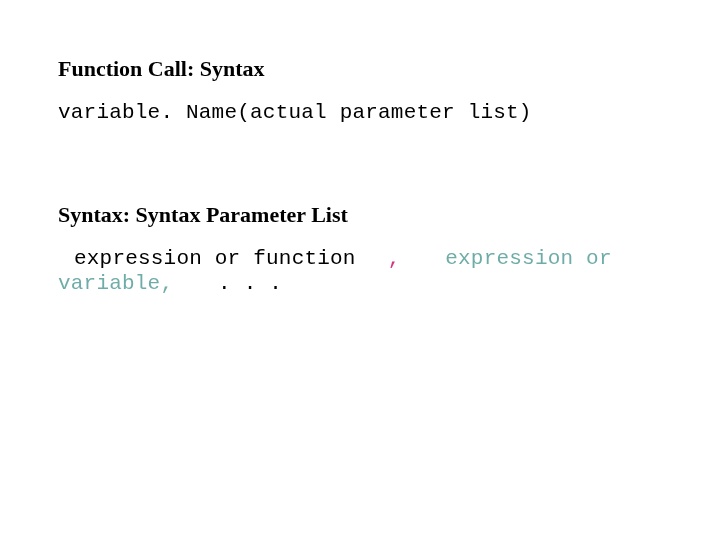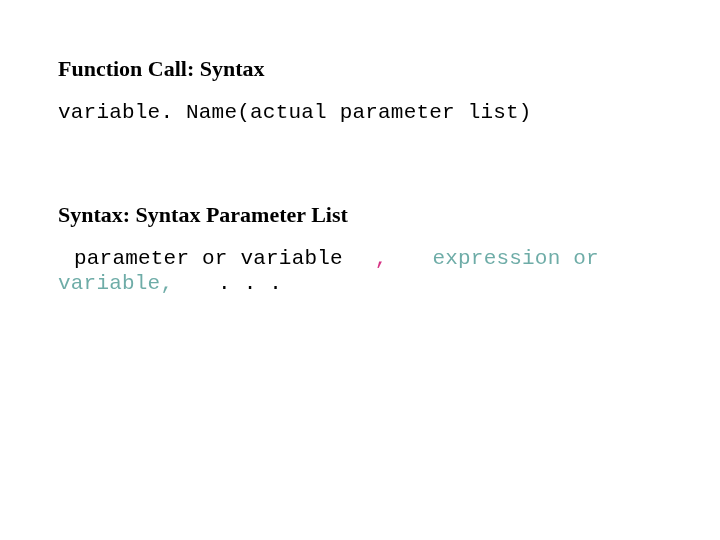--- a/index.html
+++ b/index.html
@@ -39,14 +39,14 @@
 
 <div class="heading">Function Call: Syntax</div>
 
 <div class="code-line">variable. Name(actual parameter list)</div>
 
 <div class="section-gap"></div>
 
 <div class="heading">Syntax: Syntax Parameter List</div>
 
 <div class="code-line">
-  <span class="code-part">parameter or variable</span><span class="code-part pink">, </span><span class="code-part pink-light">expression or variable, </span><span class="ellipsis">. . .</span>
+  <span class="code-part">expression or function</span><span class="code-part pink">, </span><span class="code-part pink-light">expression or variable, </span><span class="ellipsis">. . .</span>
 </div>
 
 </body></html>

